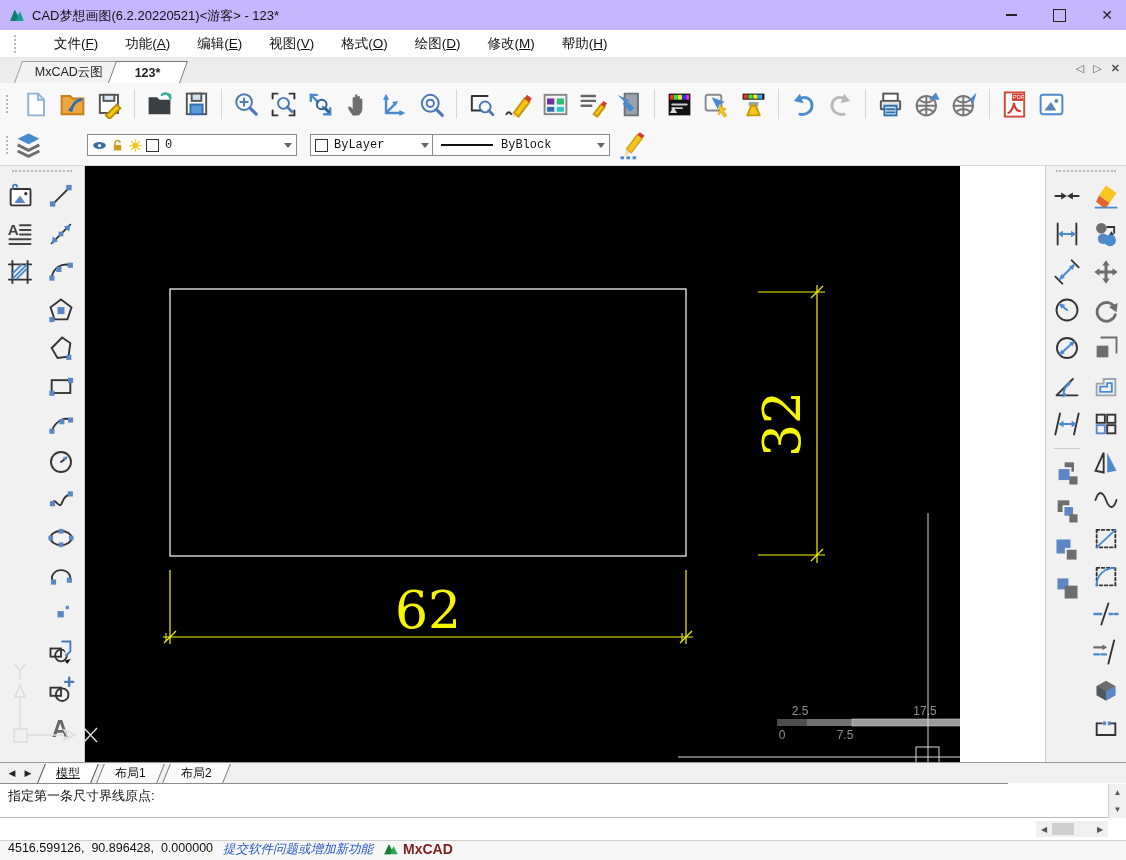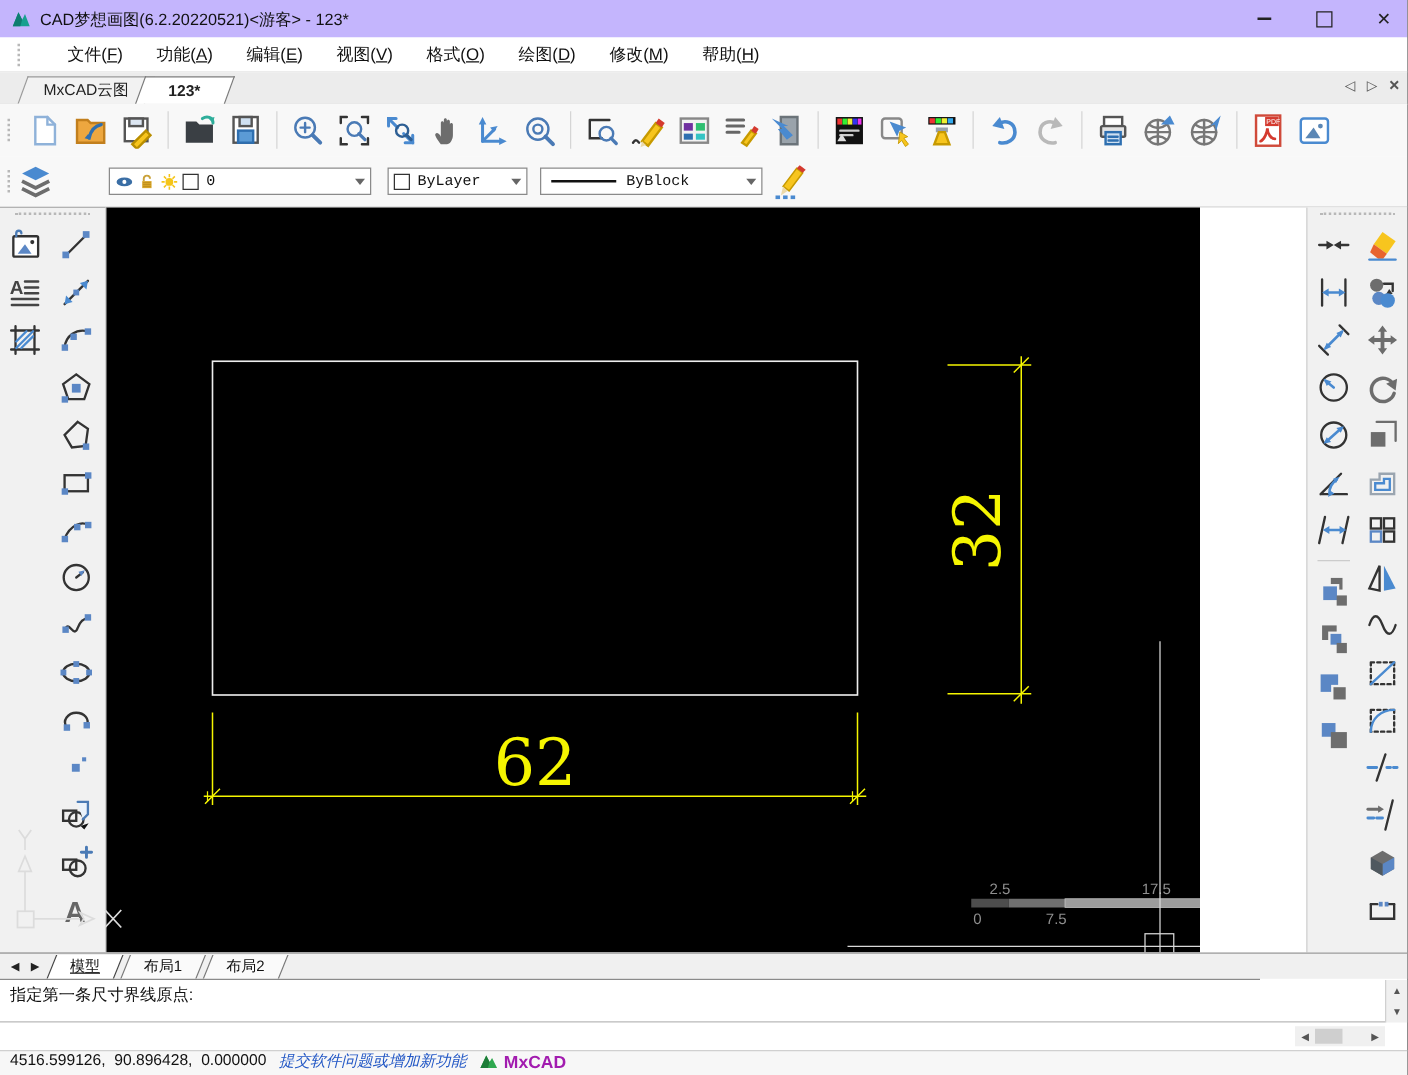--- a/index.html
+++ b/index.html
@@ -78,21 +78,21 @@
   .hscroll .ar{width:16px;text-align:center;font-size:8px;color:#555;}
   .hscroll .thumb{width:22px;height:12px;background:#cfcfcf;}
   
   #statusbar{left:0;top:840px;width:1126px;height:20px;background:#f7f7f7;border-top:1px solid #d0d0d0;
              display:flex;align-items:flex-start;box-sizing:border-box;font-size:12.5px;}
   #coords{margin-left:8px;color:#111;white-space:pre;}
   #status-toggles{margin-left:auto;display:flex;align-items:center;gap:6px;}
   .toggle{padding:0 5px;color:#111;white-space:nowrap;}
   .toggle.boxed{border:1px solid #6f97bd;line-height:15px;}
   #status-link{color:#2257c5;margin:0 10px;white-space:nowrap;cursor:pointer;font-style:italic;}
-  #brand{display:flex;align-items:center;gap:4px;margin-right:8px;font-weight:bold;font-size:14px;color:#a21caf;}
+  #brand{display:flex;align-items:center;gap:4px;margin-right:8px;font-weight:bold;font-size:14px;color:#7f1d1d;}
 </style>
 </head>
 <body>
 
 <div id="app">
 
   <div id="titlebar" class="abs">
     <svg id="app-logo" class="abs" viewBox="0 0 24 24">
       <path d="M3 20L9 5l4 8 3-6 5 13z" fill="#17a08f"></path>
         <path d="M9 5l4 8-2 7H3z" fill="#0e7d70"></path>
@@ -358,21 +358,21 @@
           <path d="M7 13h10M7 15.5h10M7 18h10" stroke="#b9891a"></path>
         </svg>
       <svg class="mini" viewBox="0 0 24 24">
           <circle cx="12" cy="12" r="5" fill="#f5c518"></circle>
           <path d="M12 2v4M12 18v4M2 12h4M18 12h4M5 5l3 3M16 16l3 3M19 5l-3 3M8 16l-3 3" stroke="#f5c518" stroke-width="2"></path>
         </svg>
       <span class="swatch"></span>
       <span>0</span>
       <span class="chev"></span>
     </div>
-    <div class="combo abs" style="left:310px;width:112px;">
+    <div class="combo abs" style="left:310px;width:124px;">
       <span class="swatch"></span>
       <span>ByLayer</span>
       <span class="chev"></span>
     </div>
     <div class="combo abs" style="left:432px;width:178px;">
       <span class="ltline"></span>
       <span>ByBlock</span>
       <span class="chev"></span>
     </div>
     <div class="abs tbtn" style="left:616px;top:4px;">

